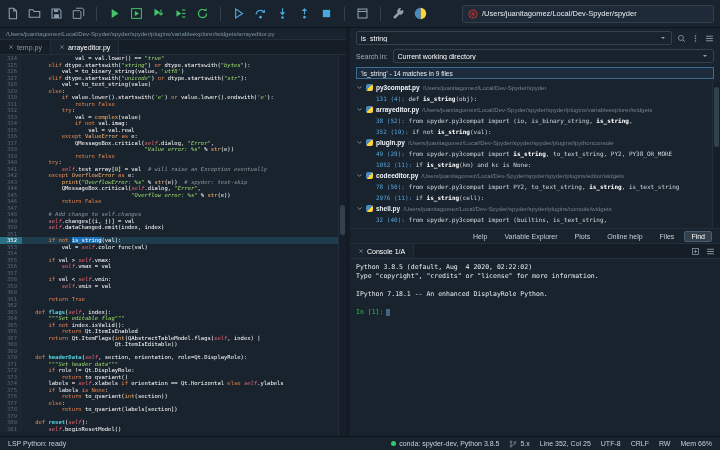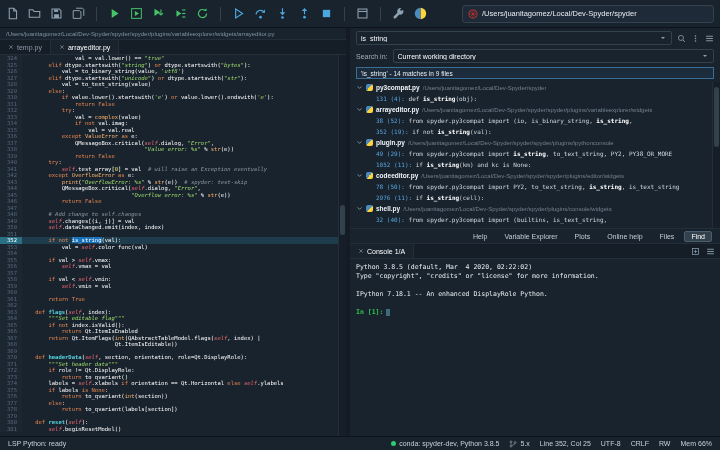--- a/index.html
+++ b/index.html
@@ -61,21 +61,21 @@
 .ptabs{height:16px;border-top:1px solid #232e3a;border-bottom:1px solid #232e3a;background:#19232d;display:flex;align-items:center;justify-content:flex-end;gap:3px;padding:0 8px}
 .ptab{font-size:7px;color:#c2cdd7;padding:1px 6px;border:1px solid transparent;border-radius:2px;white-space:nowrap}
 .ptab.act{background:#32414b;color:#fff;border-color:#4a5e70}
 
 .consolepane{height:192px;display:flex;flex-direction:column}
 .ctabbar{height:15px;display:flex;align-items:center;background:#151d27;border-bottom:1px solid #232e3a;padding-right:5px;gap:6px}
 .ctab{display:flex;align-items:center;gap:3px;padding:0 8px;font-size:7px;color:#fff;background:#19232d;border-right:1px solid #232e3a;height:100%}
 .cspacer{flex:1}
 .cbody{flex:1;padding:4px 6px;font-family:"DejaVu Sans Mono",monospace;font-size:6.5px;line-height:9px;color:#e8eef4;overflow:hidden}
 .cline{white-space:pre}
-.prompt{color:#30c552;font-weight:bold}
+.prompt{color:#30c552;font-weight:normal}
 .ccursor{display:inline-block;width:4px;height:7px;background:#3f6a7d;margin-left:3px;vertical-align:middle}
 
 .statusbar{position:absolute;left:0;right:0;bottom:0;height:14px;background:#19232d;border-top:1px solid #0d131b;display:flex;align-items:center;padding:0 8px;font-size:7px;color:#c5d0da}
 .sright{margin-left:auto;display:flex;align-items:center;gap:10px}
 .sitem{display:inline-flex;align-items:center;gap:3px;white-space:nowrap}
 .dot{width:5px;height:5px;border-radius:50%;background:#2ecc71}
 </style>
 </head>
 <body>
 
@@ -420,21 +420,21 @@
             <path d="M8 5v6M5 8h6" stroke="currentColor" stroke-width="1.3" fill="none"></path>
           </svg>
         </span>
       <span class="icon i9 dim">
           <svg viewBox="0 0 16 16">
             <path d="M2 4h12M2 8h12M2 12h12" stroke="currentColor" stroke-width="1.6" fill="none"></path>
           </svg>
         </span>
     </div>
     <div class="cbody">
-        <div class="cline">Python 3.8.5 (default, Mar  4 2020, 02:22:02)</div>
+        <div class="cline">Python 3.8.5 (default, Aug  4 2020, 02:22:02)</div>
         <div class="cline">Type "copyright", "credits" or "license" for more information.</div>
         <div class="cline"> </div>
         <div class="cline">IPython 7.18.1 -- An enhanced DisplayRole Python.</div>
         <div class="cline"> </div>
         <div class="cline"><span class="prompt">In [1]:</span><span class="ccursor"></span></div>
       </div>
   </div>
 </div>
 
 <div class="statusbar">

